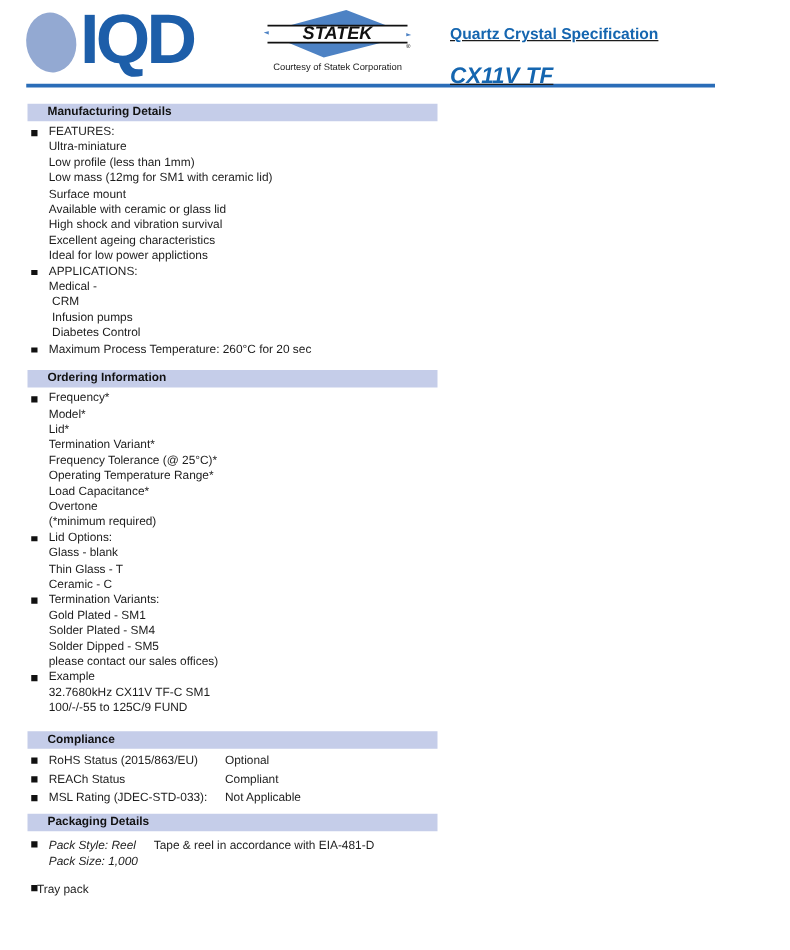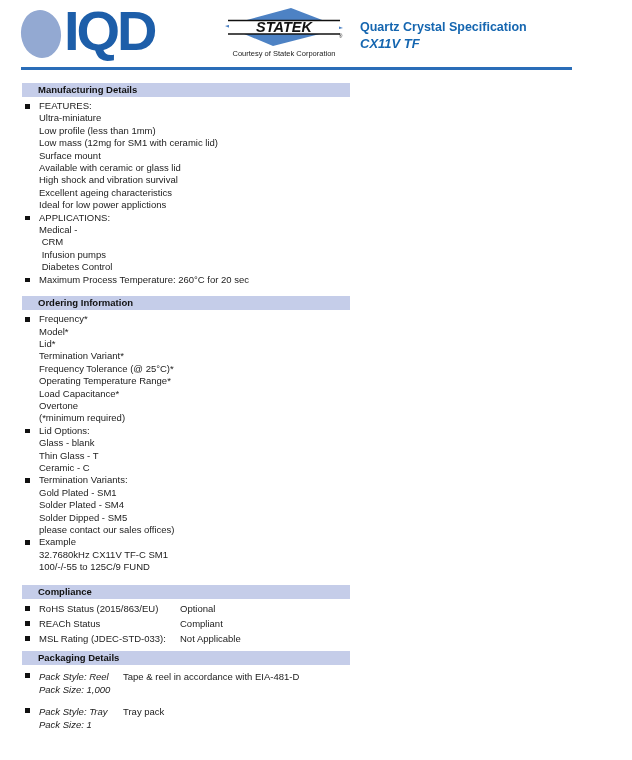--- a/index.html
+++ b/index.html
@@ -20,34 +20,34 @@
     background: var(--logo-ellipse, #93a9d2);
     border-radius: 50%;
     transform: rotate(-8deg);
   }
   .iqd-text {
     position: absolute; left: 64px; top: 1px;
     font-size: 56px; line-height: 60px; font-weight: bold;
     letter-spacing: -3px;
     color: var(--brand-blue, #1d5ea9);
   }
-  .statek { position: absolute; left: 223px; top: 7px; width: 122px; text-align: center; }
+  .statek { position: absolute; left: 209px; top: 7px; width: 122px; text-align: center; }
   .statek svg { display: block; }
   .statek-caption {
     font-size: 7.5px; color: #222; margin-top: 2px; white-space: nowrap;
   }
-  .title-block { position: absolute; left: 360px; top: 20px; }
+  .title-block { position: absolute; left: 360px; top: 20px; text-decoration: underline; }
   .doc-title {
     font-size: 12.5px; font-weight: bold;
     color: var(--title-blue, #1566b0);
   }
   .model {
-    font-size: 13px; font-weight: bold; font-style: italic;
+    font-size: 18px; font-weight: bold; font-style: italic;
     color: var(--title-blue, #1566b0);
-    margin-top: 2px;
+    margin-top: 16px;
   }
   .divider {
     margin-left: 21px; width: 607px; height: 2.5px;
     background: var(--rule-blue, #2a6db8);
   }
   
   .content { padding-left: 22px; }
   .section-bar {
     width: 312px; height: 14px; line-height: 14px;
     padding-left: 16px;
@@ -223,23 +223,19 @@
         <div class="pack-row">
           <span class="bullet"></span>
           <div class="pack-label">
             <div class="line">Pack Style: Reel</div>
             <div class="line">Pack Size: 1,000</div>
           </div>
           <div class="pack-value">Tape &amp; reel in accordance with EIA-481-D</div>
         </div>
         <div class="pack-row">
           <span class="bullet"></span>
-          <div class="pack-label">
-            <div class="line">Pack Style: Tray</div>
-            <div class="line">Pack Size: 1</div>
-          </div>
           <div class="pack-value">Tray pack</div>
         </div>
       </div>
     </div>
 
   </div>
 </div>
 
 </body></html>

